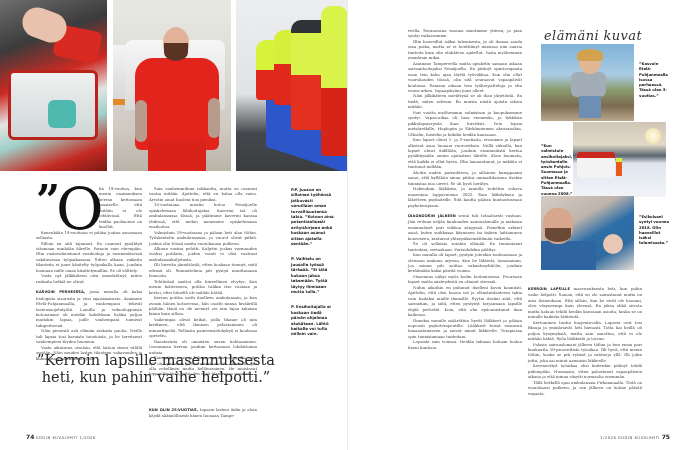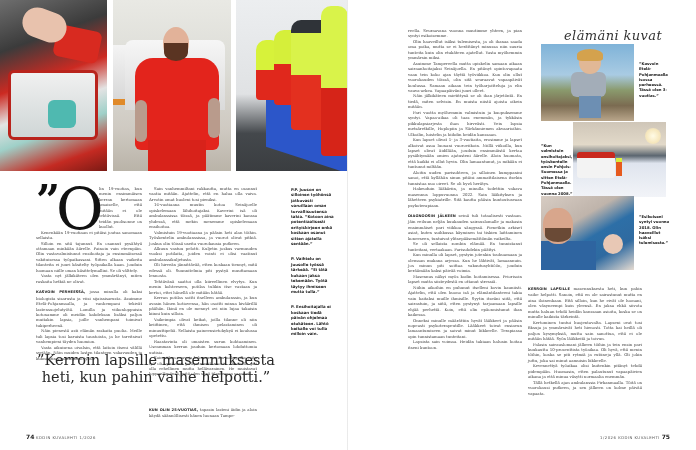--- a/index.html
+++ b/index.html
@@ -60,21 +60,21 @@
   
   .folio { position: absolute; top: 433px; font-family: "DejaVu Sans", sans-serif; font-size: 3.8px; letter-spacing: 0.5px; color: #555; }
   .folio .num { font-family: "DejaVu Sans", sans-serif; font-weight: bold; font-size: 6px; color: #222; letter-spacing: 0; }
   .folio-left { left: 26px; }
   .folio-right { right: 26px; }
 
   
   .col-c { left: 60px; top: 28px; width: 114px; }
   .col-d { left: 180px; top: 286px; width: 114px; }
 
-  .section-title { position: absolute; left: 544px; top: 28px; font-family: "DejaVu Serif", serif; font-style: italic; font-size: 13px; color: #333; letter-spacing: 0.4px; margin-left: 20px; }
+  .section-title { position: absolute; left: 544px; top: 28px; font-family: "DejaVu Serif", serif; font-style: italic; font-size: 13px; color: #333; letter-spacing: 0.4px; }
 
   .rphoto { position: absolute; overflow: hidden; }
   .rp-child { left: 541px; top: 44px; width: 93px; height: 77px;
     background: linear-gradient(180deg, #7fb3d8 0%, #a9cbe3 40%, #8a9a6d 60%, #7b6b51 80%, #b9a68b 100%); }
   .rp-child .kid { position:absolute; left:38px; top:8px; width:22px; height:22px; background:#e1b896; border-radius:50%; }
   .rp-child .hair { position:absolute; left:36px; top:5px; width:26px; height:12px; background:#d4a24d; border-radius:50% 50% 20% 20%; }
   .rp-child .jacket { position:absolute; left:30px; top:28px; width:35px; height:25px; background:#a3adb8; border-radius:6px; }
   .rp-child .jeans { position:absolute; left:38px; top:52px; width:22px; height:22px; background:#6d8fb3; }
 
   .rp-ambulance { left: 573px; top: 122px; width: 93px; height: 75px;

